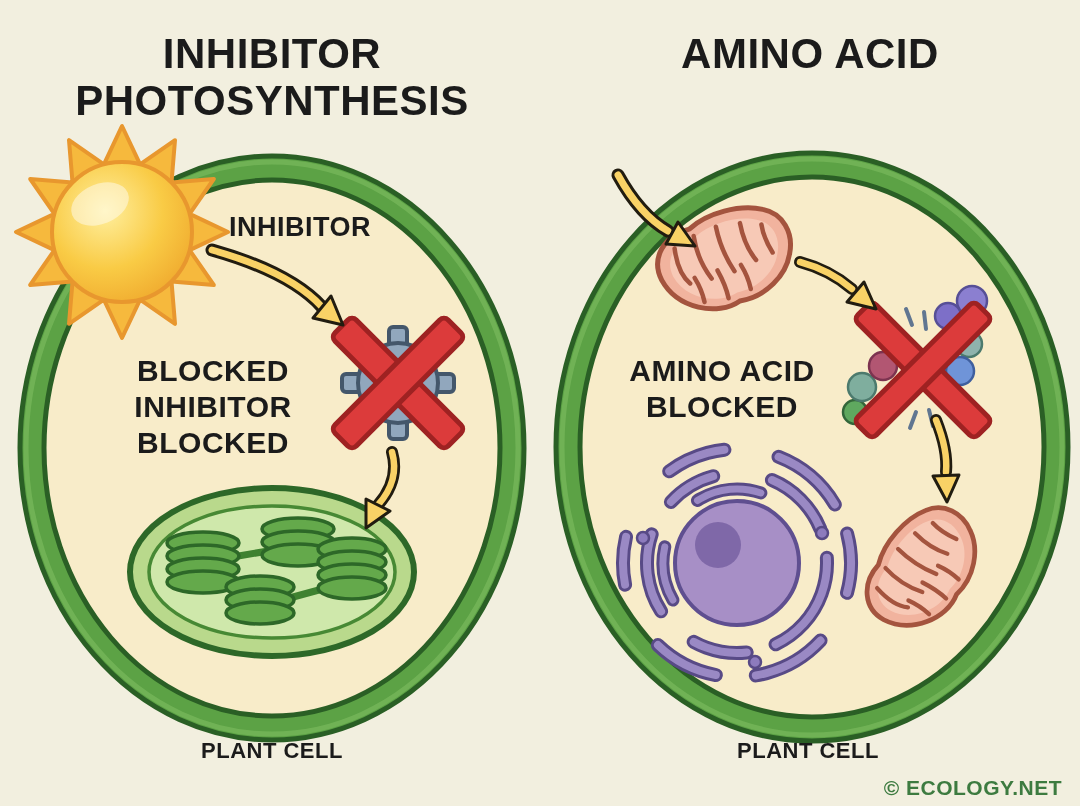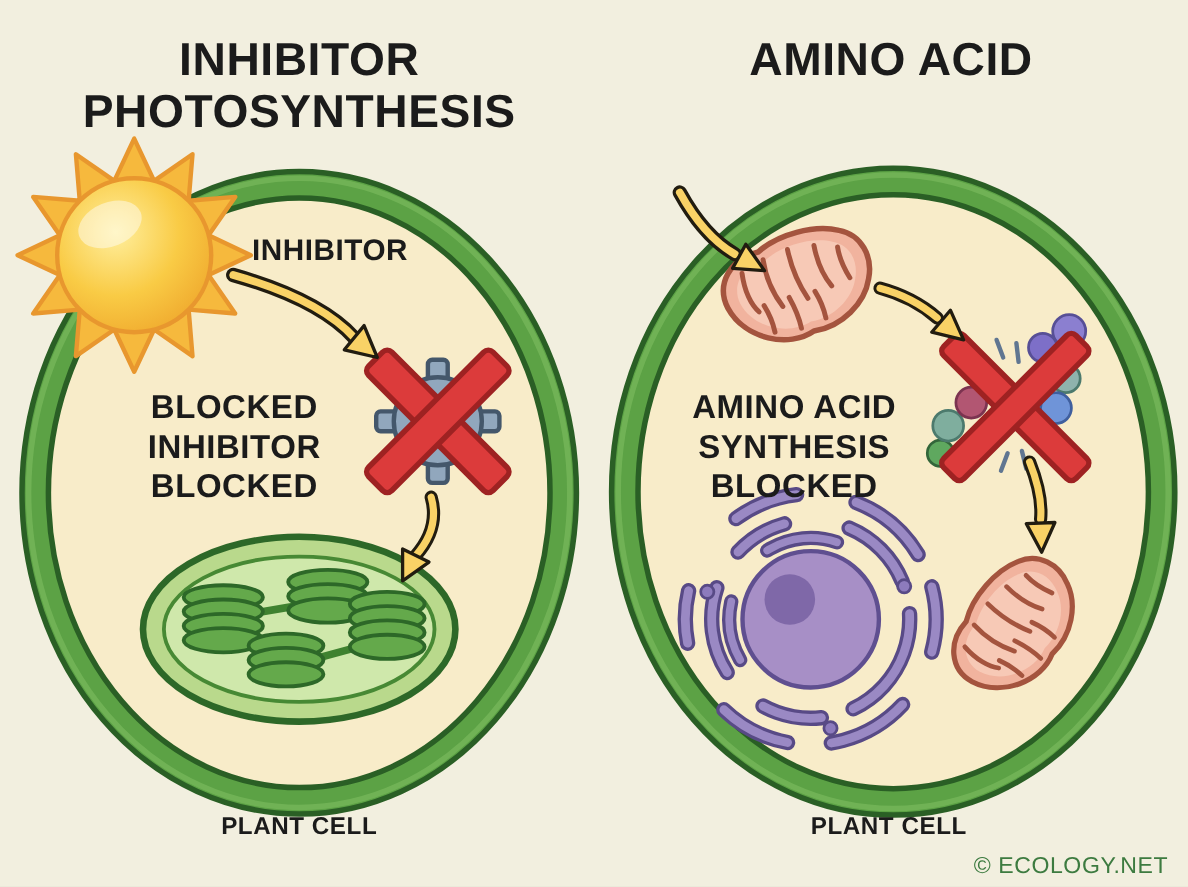--- a/index.html
+++ b/index.html
@@ -15,21 +15,21 @@
   .title-left{left:30px;top:30px;width:484px;}
   .title-right{left:566px;top:30px;width:488px;}
   .sunlight{left:200px;top:212px;width:200px;font-size:27px;}
   .blocked{font-size:30px;line-height:36px;}
   .blocked-left{left:63px;top:353px;width:300px;}
   .blocked-right{left:572px;top:353px;width:300px;}
   .organelle{left:122px;top:636px;width:300px;font-size:29px;}
   .cell-label{font-size:22px;}
   .cell-left{left:122px;top:738px;width:300px;}
   .cell-right{left:658px;top:738px;width:300px;}
-  .credit{position:absolute;right:18px;bottom:6px;font-size:21px;font-weight:400;color:#3d7b40;letter-spacing:.5px;text-align:left;margin-top:32px;}
+  .credit{position:absolute;right:18px;bottom:6px;font-size:21px;font-weight:700;color:#3d7b40;letter-spacing:.5px;text-align:left;margin-top:32px;}
 </style>
 </head>
 <body>
 
 <div class="canvas">
 
 <svg width="1080" height="806" viewBox="0 0 1080 806">
   <defs>
     <radialGradient id="sunGrad" cx="38%" cy="35%" r="75%">
       <stop offset="0%" stop-color="#ffef9e"></stop>
@@ -207,21 +207,20 @@
   <div>BLOCKED</div>
   <div>INHIBITOR</div>
   <div>BLOCKED</div>
 </div>
 
 
 <div class="label cell-label cell-left">PLANT CELL</div>
 
 <div class="label blocked blocked-right">
   <div>AMINO ACID</div>
-  <div>SYNTHESIS</div>
   <div>BLOCKED</div>
 </div>
 
 <div class="label cell-label cell-right">PLANT CELL</div>
 
 <div class="credit">© ECOLOGY.NET</div>
 
 </div>
 
 </body></html>

